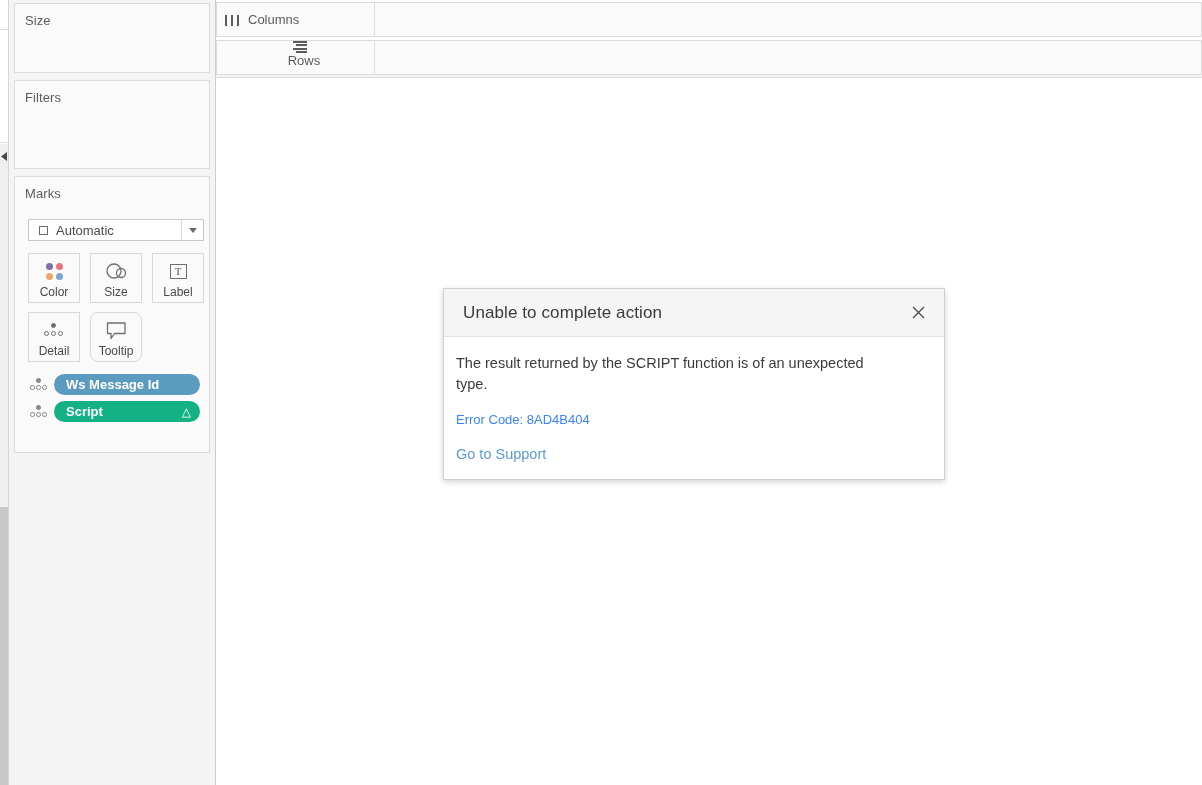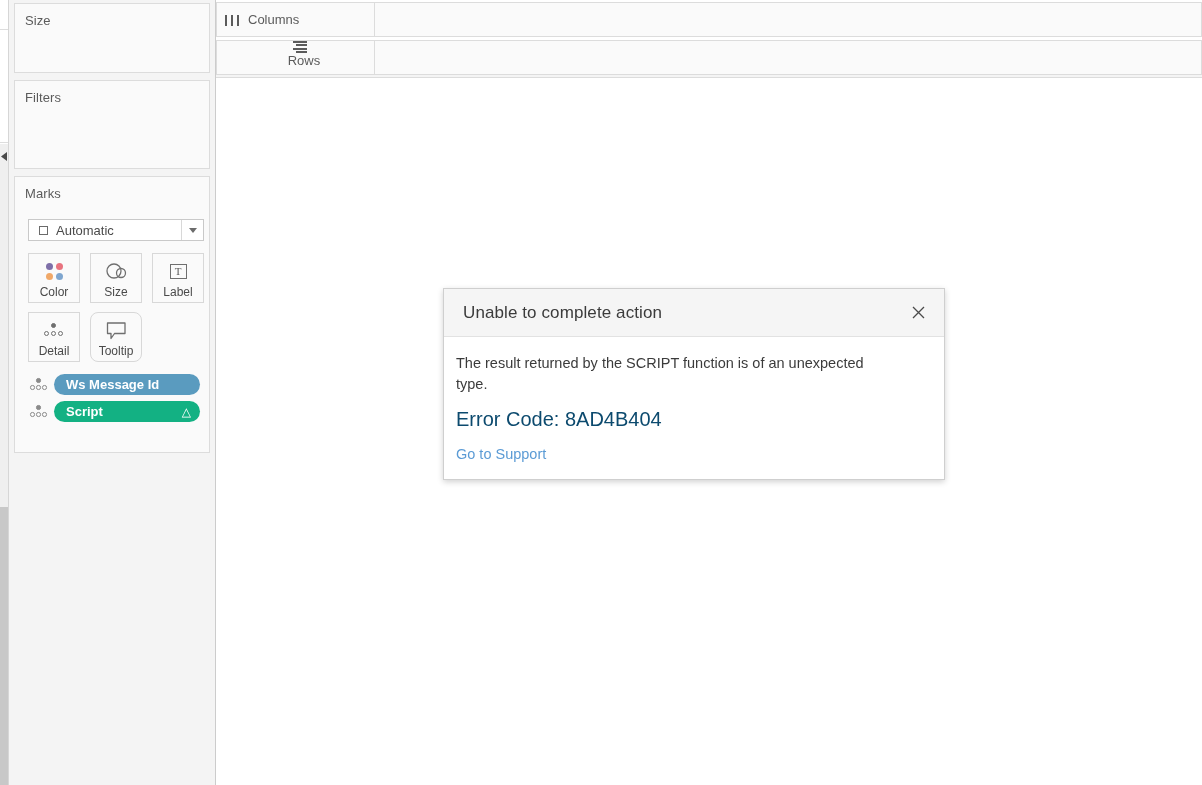--- a/index.html
+++ b/index.html
@@ -376,22 +376,22 @@
     padding: 16px 26px 0 12px;
   }
   #error-message {
     font-size: 14.5px;
     color: #3b3b3b;
     line-height: 21px;
     margin: 0 0 14px 0;
     max-width: 420px;
   }
   #error-code {
-    font-size: 20px;
-    color: #0c4a6e;
+    font-size: 13px;
+    color: #3b82f6;
     line-height: 21px;
     margin: 0;
   }
   #error-dialog-footer {
     display: flex;
     align-items: center;
     padding: 16px 12px 17px 12px;
   }
   #go-to-support-link {
     font-size: 14.5px;

